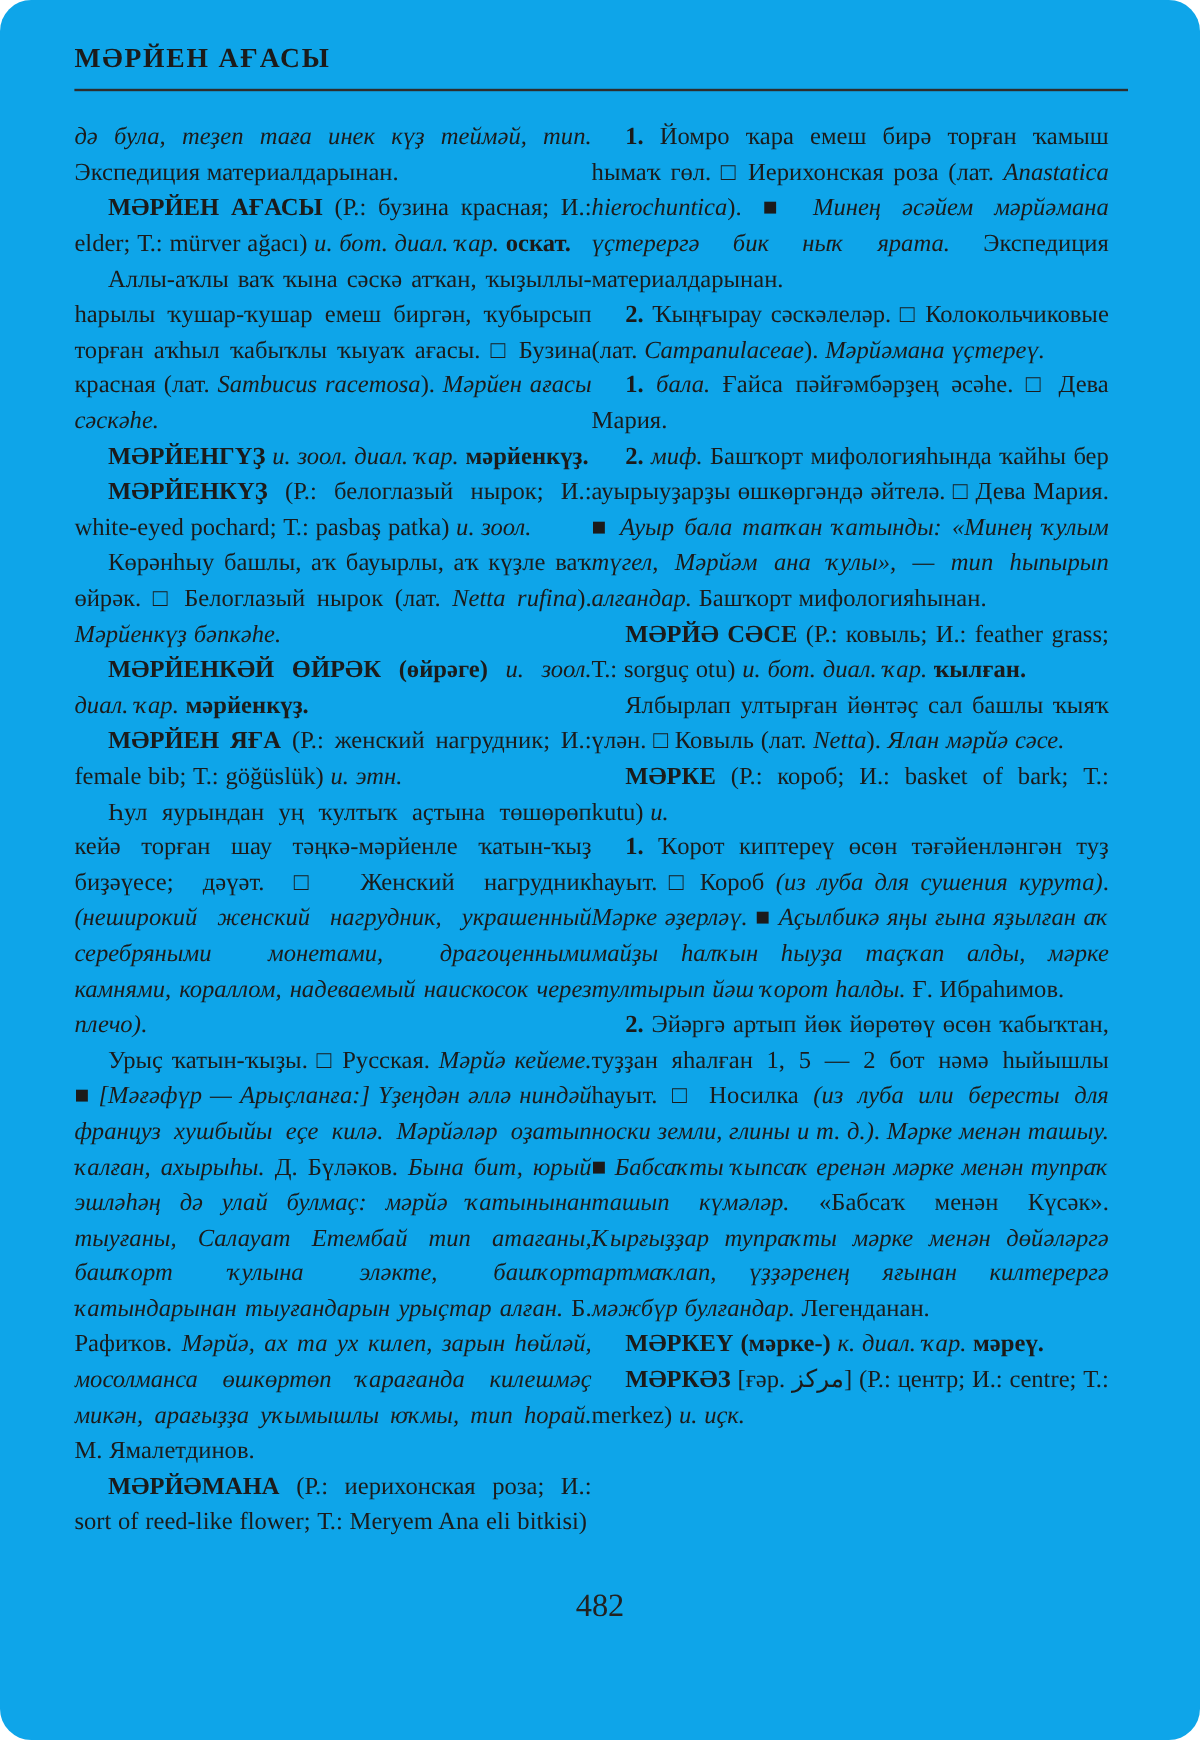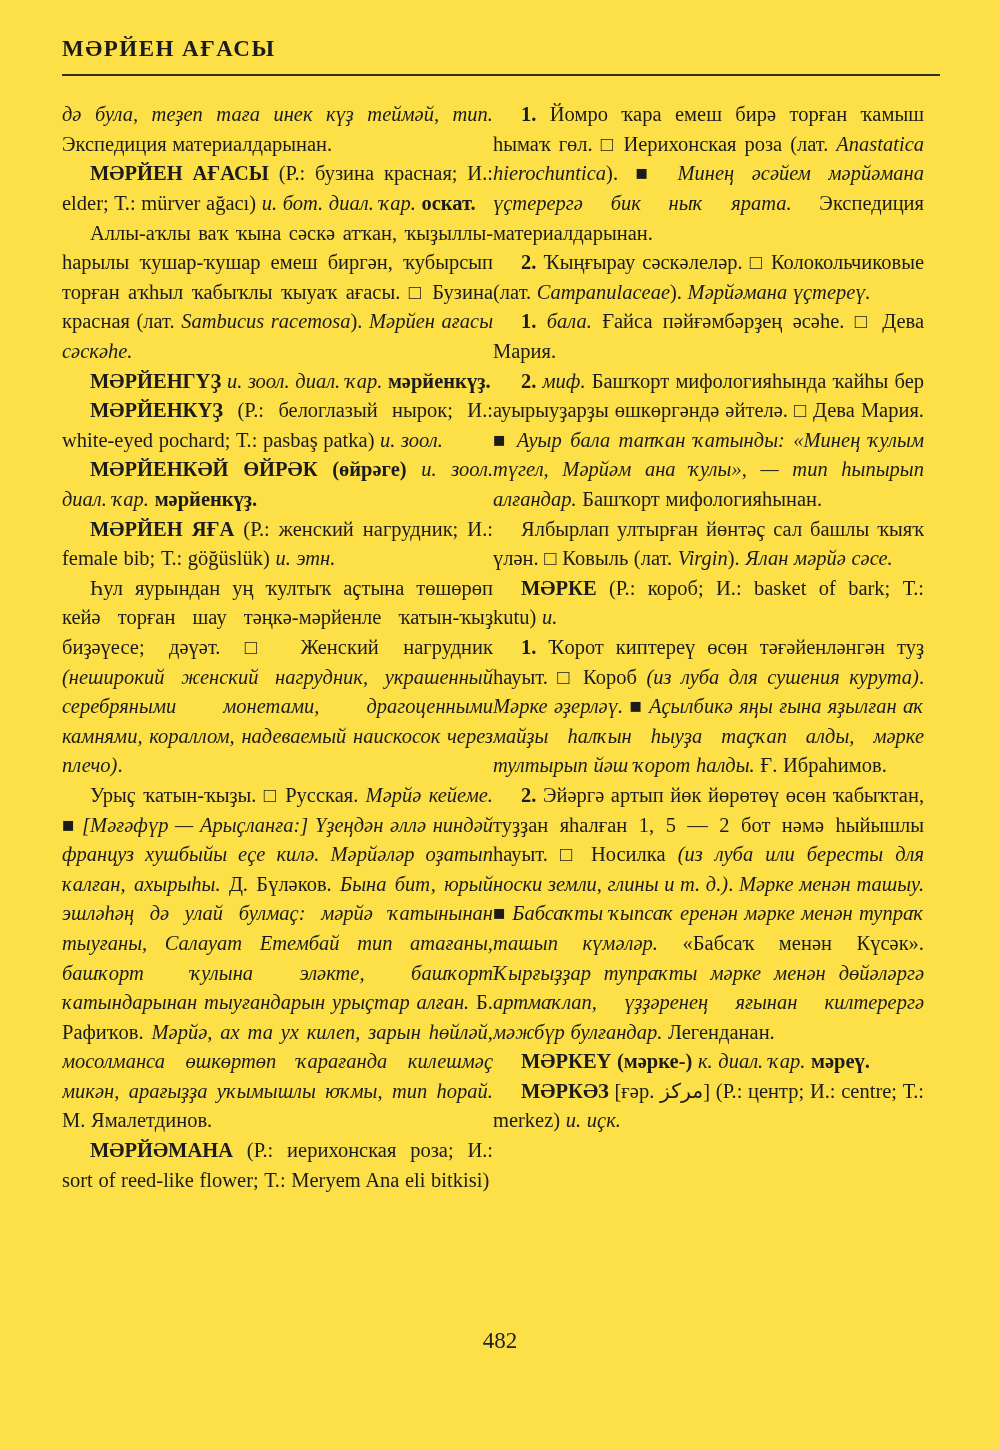--- a/index.html
+++ b/index.html
@@ -1,23 +1,24 @@
 <!DOCTYPE html>
 <html><head>
 <meta charset="utf-8">
 <style>
   html,body{margin:0;padding:0;background:#ffffff;}
   .page{
     position:relative;
     width:1000px;height:1450px;
-    background:#fde047;
+    background:#0ea5e9;
     font-family:"Liberation Serif","DejaVu Serif","DejaVu Sans",serif;
     color:#1b1b1b;
     box-sizing:border-box;
     overflow:hidden;
+    border-radius:26px;
   }
   .page-header{padding:36px 60px 0 62px;}
   .running-head{
     font-weight:700;
     font-size:23px;
     letter-spacing:1.5px;
     line-height:1.1;
   }
   .header-rule{
     margin-top:13px;
@@ -42,53 +43,55 @@
   .para{margin:0;text-indent:28px;}
   .para.noindent{text-indent:0;}
   .n{font-style:normal;font-weight:400;margin-top:16px;}
   .b{font-weight:700;}
   .i{font-style:italic;}
   .page-number{
     position:absolute;
     left:0;right:0;
     bottom:96px;
     text-align:center;
-    font-size:23px;
+    font-size:27px;
     color:#222;
   }
 </style>
 </head>
 <body>
 
 <div class="page">
 
   <div class="page-header">
     <div class="running-head">МӘРЙЕН АҒАСЫ</div>
     <hr class="header-rule">
   </div>
 
   <div class="columns">
     <section class="col" id="col-left">
         <p class="para noindent"><span class="i">дә була, теҙеп таға инек күҙ теймәй, тип.</span><span class="n"> Экспедиция материалдарынан.</span></p>
         <p class="para"><span class="b">МӘРЙЕН АҒАСЫ </span><span class="n">(Р.: бузина красная; И.: elder; Т.: mürver ağacı) </span><span class="i">и. бот. диал. ҡар. </span><span class="b">оскат.</span></p>
         <p class="para"><span class="n">Аллы-аҡлы ваҡ ҡына сәскә атҡан, ҡыҙыллы-һарылы ҡушар-ҡушар емеш биргән, ҡубырсып торған аҡһыл ҡабыҡлы ҡыуаҡ ағасы. □ Бузина красная (лат. </span><span class="i">Sambucus racemosa</span><span class="n">). </span><span class="i">Мәрйен ағасы сәскәһе.</span></p>
         <p class="para"><span class="b">МӘРЙЕНГҮҘ </span><span class="i">и. зоол. диал. ҡар. </span><span class="b">мәрйенкүҙ.</span></p>
         <p class="para"><span class="b">МӘРЙЕНКҮҘ </span><span class="n">(Р.: белоглазый нырок; И.: white-eyed pochard; Т.: pasbaş patka) </span><span class="i">и. зоол.</span></p>
+        <p class="para"><span class="n">Көрәнһыу башлы, аҡ бауырлы, аҡ күҙле ваҡ өйрәк. □ Белоглазый нырок (лат. </span><span class="i">Netta rufina</span><span class="n">). </span><span class="i">Мәрйенкүҙ бәпкәһе.</span></p>
         <p class="para"><span class="b">МӘРЙЕНКӘЙ ӨЙРӘК (өйрәге) </span><span class="i">и. зоол. диал. ҡар. </span><span class="b">мәрйенкүҙ.</span></p>
         <p class="para"><span class="b">МӘРЙЕН ЯҒА </span><span class="n">(Р.: женский нагрудник; И.: female bib; Т.: göğüslük) </span><span class="i">и. этн.</span></p>
         <p class="para"><span class="n">Һул яурындан уң ҡултыҡ аҫтына төшөрөп кейә торған шау тәңкә-мәрйенле ҡатын-ҡыҙ биҙәүесе; дәүәт. □ Женский нагрудник </span><span class="i">(неширокий женский нагрудник, украшенный серебряными монетами, драгоценными камнями, кораллом, надеваемый наискосок через плечо)</span><span class="n">.</span></p>
         <p class="para"><span class="n">Урыҫ ҡатын-ҡыҙы. □ Русская. </span><span class="i">Мәрйә кейеме.</span><span class="n"> ■ </span><span class="i">[Мәғәфүр — Арыҫланға:] Үҙеңдән әллә ниндәй француз хушбыйы еҫе килә. Мәрйәләр оҙатып ҡалған, ахырыһы.</span><span class="n"> Д. Бүләков. </span><span class="i">Бына бит, юрый эшләһәң дә улай булмаҫ: мәрйә ҡатынынан тыуғаны, Салауат Етембай тип атағаны, башҡорт ҡулына эләкте, башҡорт ҡатындарынан тыуғандарын урыҫтар алған.</span><span class="n"> Б. Рафиҡов. </span><span class="i">Мәрйә, ах та ух килеп, зарын һөйләй, мосолманса өшкөртөп ҡарағанда килешмәҫ микән, арағыҙҙа уҡымышлы юҡмы, тип һорай.</span><span class="n"> М. Ямалетдинов.</span></p>
         <p class="para"><span class="b">МӘРЙӘМАНА </span><span class="n">(Р.: иерихонская роза; И.: sort of reed-like flower; Т.: Meryem Ana eli bitkisi) </span></p>
       </section>
     <section class="col" id="col-right">
         <p class="para"><span class="b">1. </span><span class="n">Йомро ҡара емеш бирә торған ҡамыш һымаҡ гөл. □ Иерихонская роза (лат. </span><span class="i">Anastatica hierochuntica</span><span class="n">). ■ </span><span class="i">Минең әсәйем мәрйәмана үҫтерергә бик ныҡ ярата.</span><span class="n"> Экспедиция материалдарынан.</span></p>
         <p class="para"><span class="b">2. </span><span class="n">Ҡыңғырау сәскәлеләр. □ Колокольчиковые (лат. </span><span class="i">Campanulaceae</span><span class="n">). </span><span class="i">Мәрйәмана үҫтереү.</span></p>
         <p class="para"><span class="b">1. </span><span class="i">бала.</span><span class="n"> Ғайса пәйғәмбәрҙең әсәһе. □ Дева Мария.</span></p>
         <p class="para"><span class="b">2. </span><span class="i">миф.</span><span class="n"> Башҡорт мифологияһында ҡайһы бер ауырыуҙарҙы өшкөргәндә әйтелә. □ Дева Мария. ■ </span><span class="i">Ауыр бала тапҡан ҡатынды: «Минең ҡулым түгел, Мәрйәм ана ҡулы», — тип һыпырып алғандар.</span><span class="n"> Башҡорт мифологияһынан.</span></p>
-        <p class="para"><span class="n">Ялбырлап ултырған йөнтәҫ сал башлы ҡыяҡ үлән. □ Ковыль (лат. </span><span class="i">Virgin</span><span class="n">). </span><span class="i">Ялан мәрйә сәсе.</span></p>
+        <p class="para"><span class="b">МӘРЙӘ СӘСЕ </span><span class="n">(Р.: ковыль; И.: feather grass; Т.: sorguç otu) </span><span class="i">и. бот. диал. ҡар. </span><span class="b">ҡылған.</span></p>
+        <p class="para"><span class="n">Ялбырлап ултырған йөнтәҫ сал башлы ҡыяҡ үлән. □ Ковыль (лат. </span><span class="i">Netta</span><span class="n">). </span><span class="i">Ялан мәрйә сәсе.</span></p>
         <p class="para"><span class="b">МӘРКЕ </span><span class="n">(Р.: короб; И.: basket of bark; Т.: kutu) </span><span class="i">и.</span></p>
         <p class="para"><span class="b">1. </span><span class="n">Ҡорот киптереү өсөн тәғәйенләнгән туҙ һауыт. □ Короб </span><span class="i">(из луба для сушения курута)</span><span class="n">. </span><span class="i">Мәрке әҙерләү.</span><span class="n"> ■ </span><span class="i">Аҫылбикә яңы ғына яҙылған аҡ майҙы һалҡын һыуҙа таҫҡап алды, мәрке тултырып йәш ҡорот һалды.</span><span class="n"> Ғ. Ибраһимов.</span></p>
         <p class="para"><span class="b">2. </span><span class="n">Эйәргә артып йөк йөрөтөү өсөн ҡабыҡтан, туҙҙан яһалған 1, 5 — 2 бот нәмә һыйышлы һауыт. □ Носилка </span><span class="i">(из луба или бересты для носки земли, глины и т. д.)</span><span class="n">. </span><span class="i">Мәрке менән ташыу.</span><span class="n"> ■ </span><span class="i">Бабсаҡты ҡыпсаҡ еренән мәрке менән тупраҡ ташып күмәләр.</span><span class="n"> «Бабсаҡ менән Күсәк». </span><span class="i">Ҡырғыҙҙар тупраҡты мәрке менән дөйәләргә артмаҡлап, үҙҙәренең яғынан килтерергә мәжбүр булғандар.</span><span class="n"> Легенданан.</span></p>
         <p class="para"><span class="b">МӘРКЕҮ (мәрке-) </span><span class="i">к. диал. ҡар. </span><span class="b">мәреү.</span></p>
         <p class="para"><span class="b">МӘРКӘЗ </span><span class="n">[ғәр. مركز] (Р.: центр; И.: centre; Т.: merkez) </span><span class="i">и. иҫк.</span></p>
       </section>
   </div>
 
   <div class="page-number">482</div>
 

